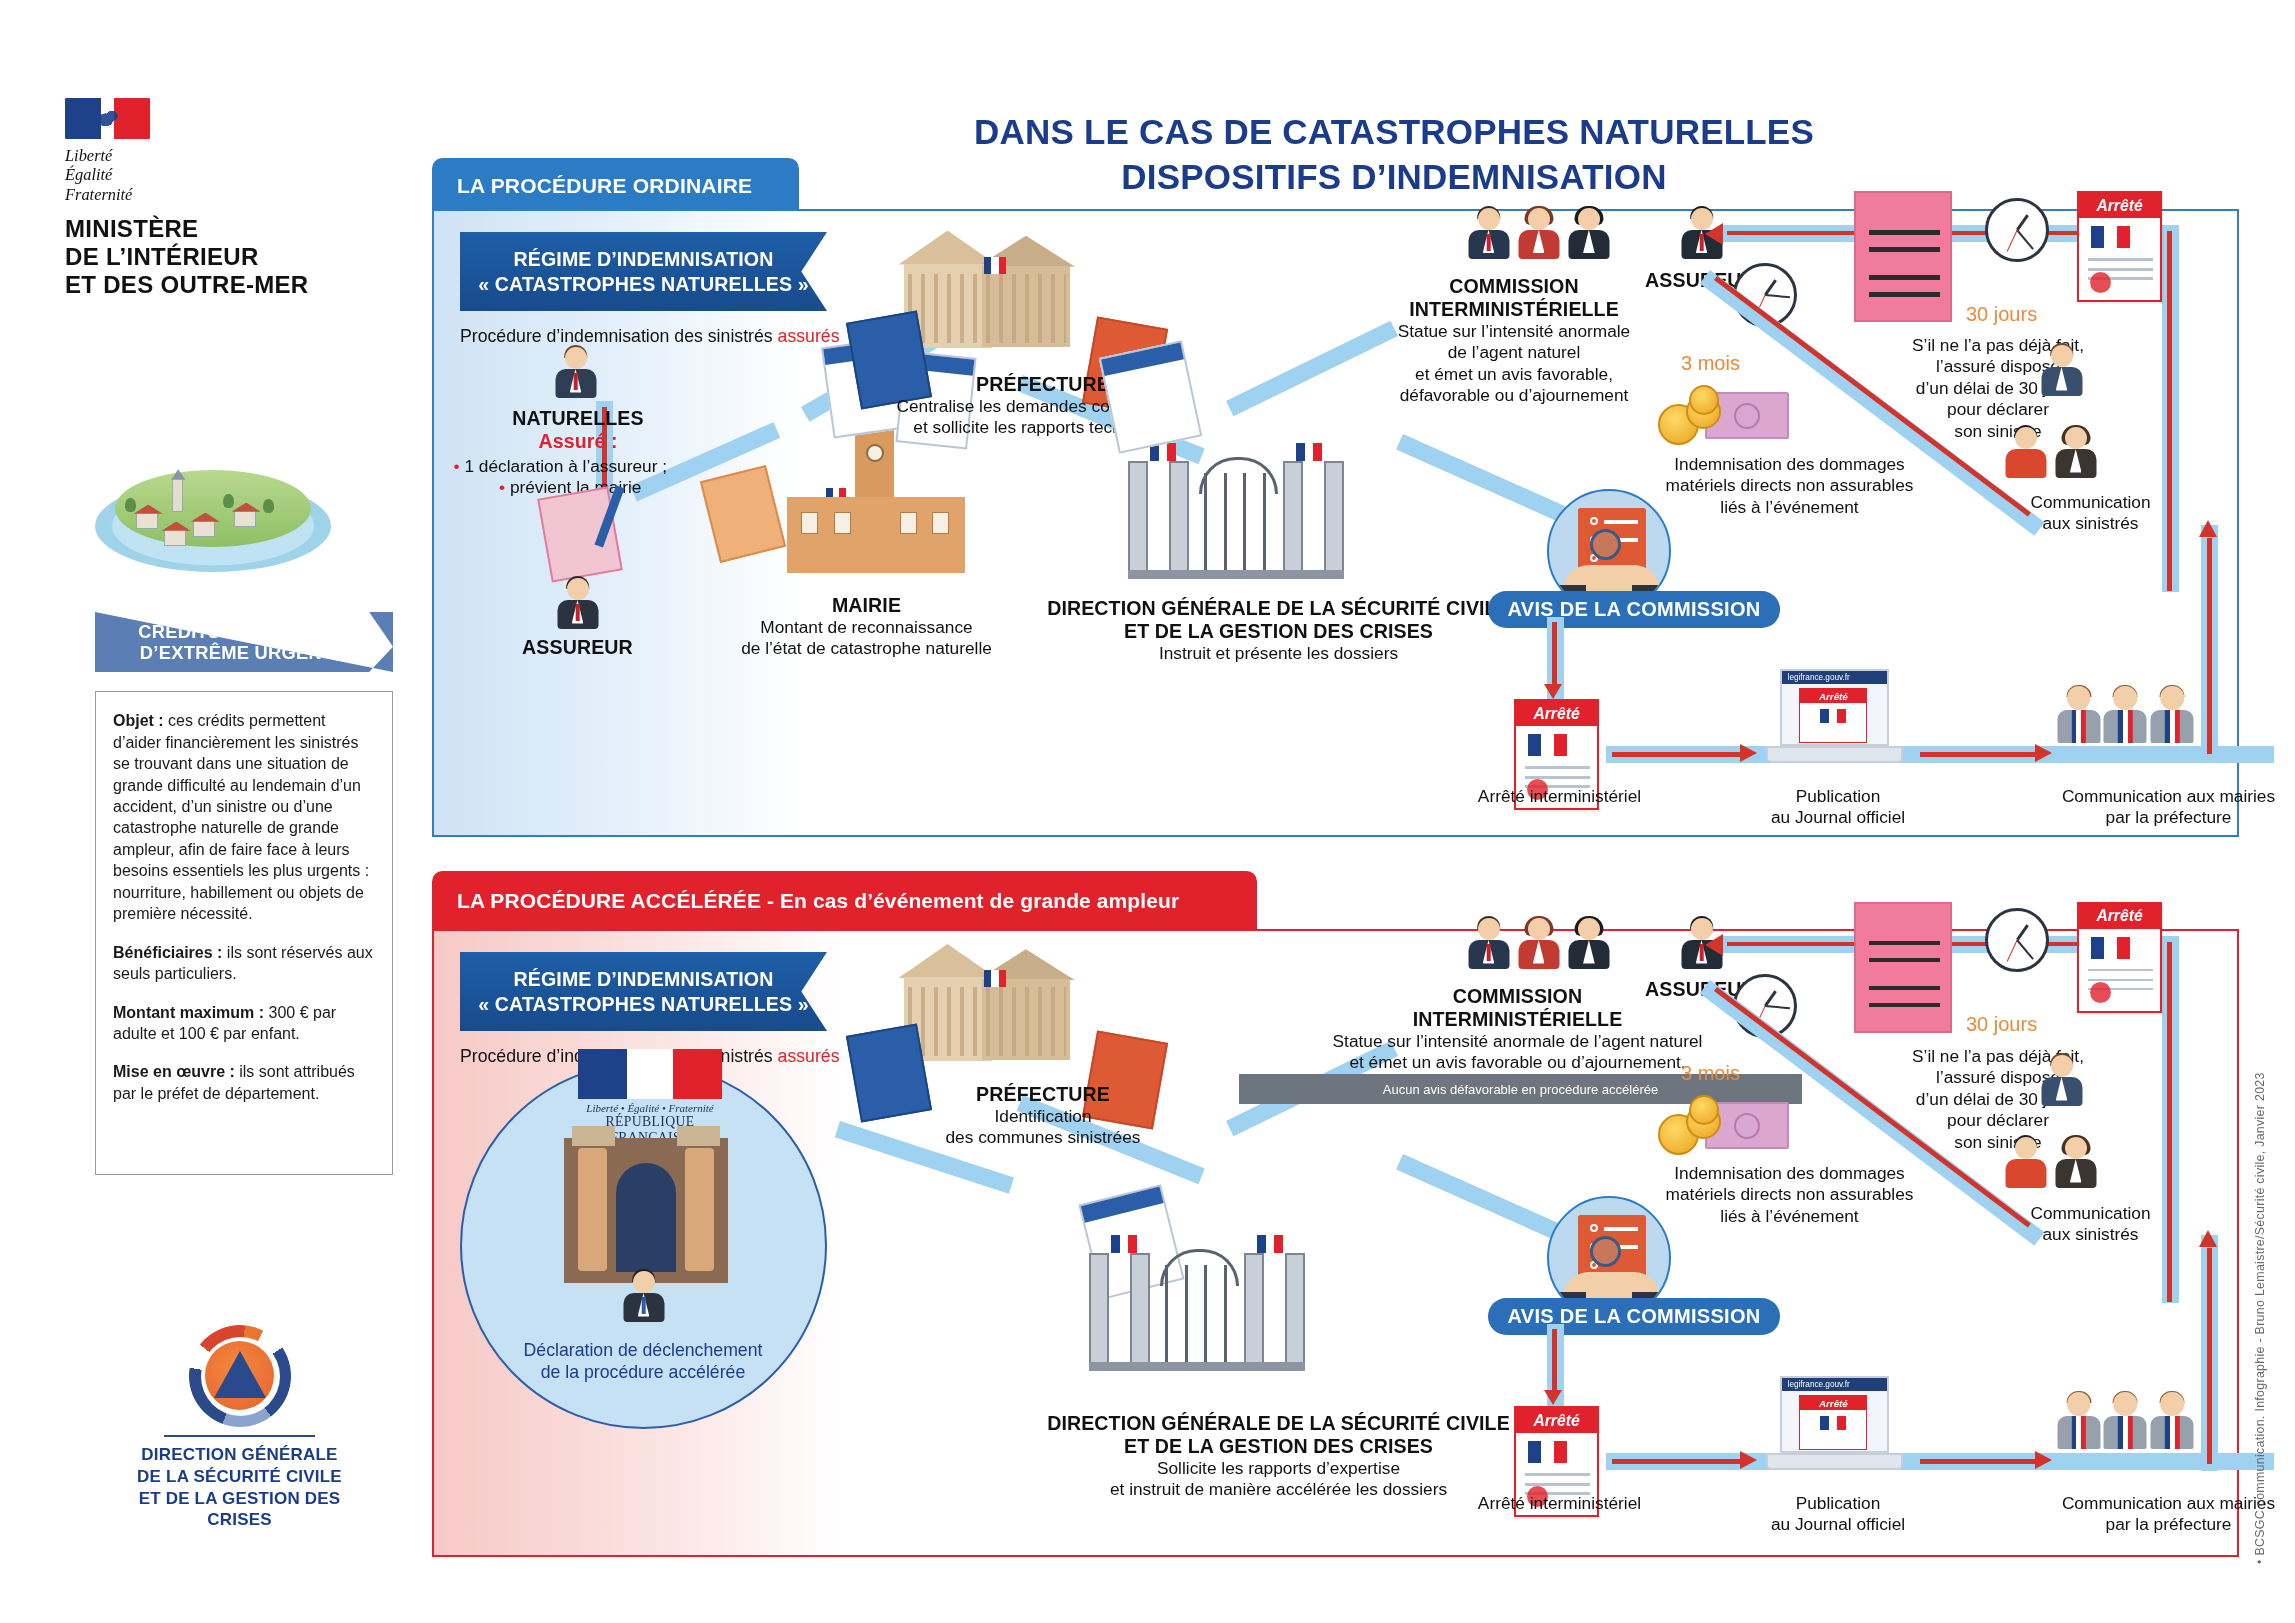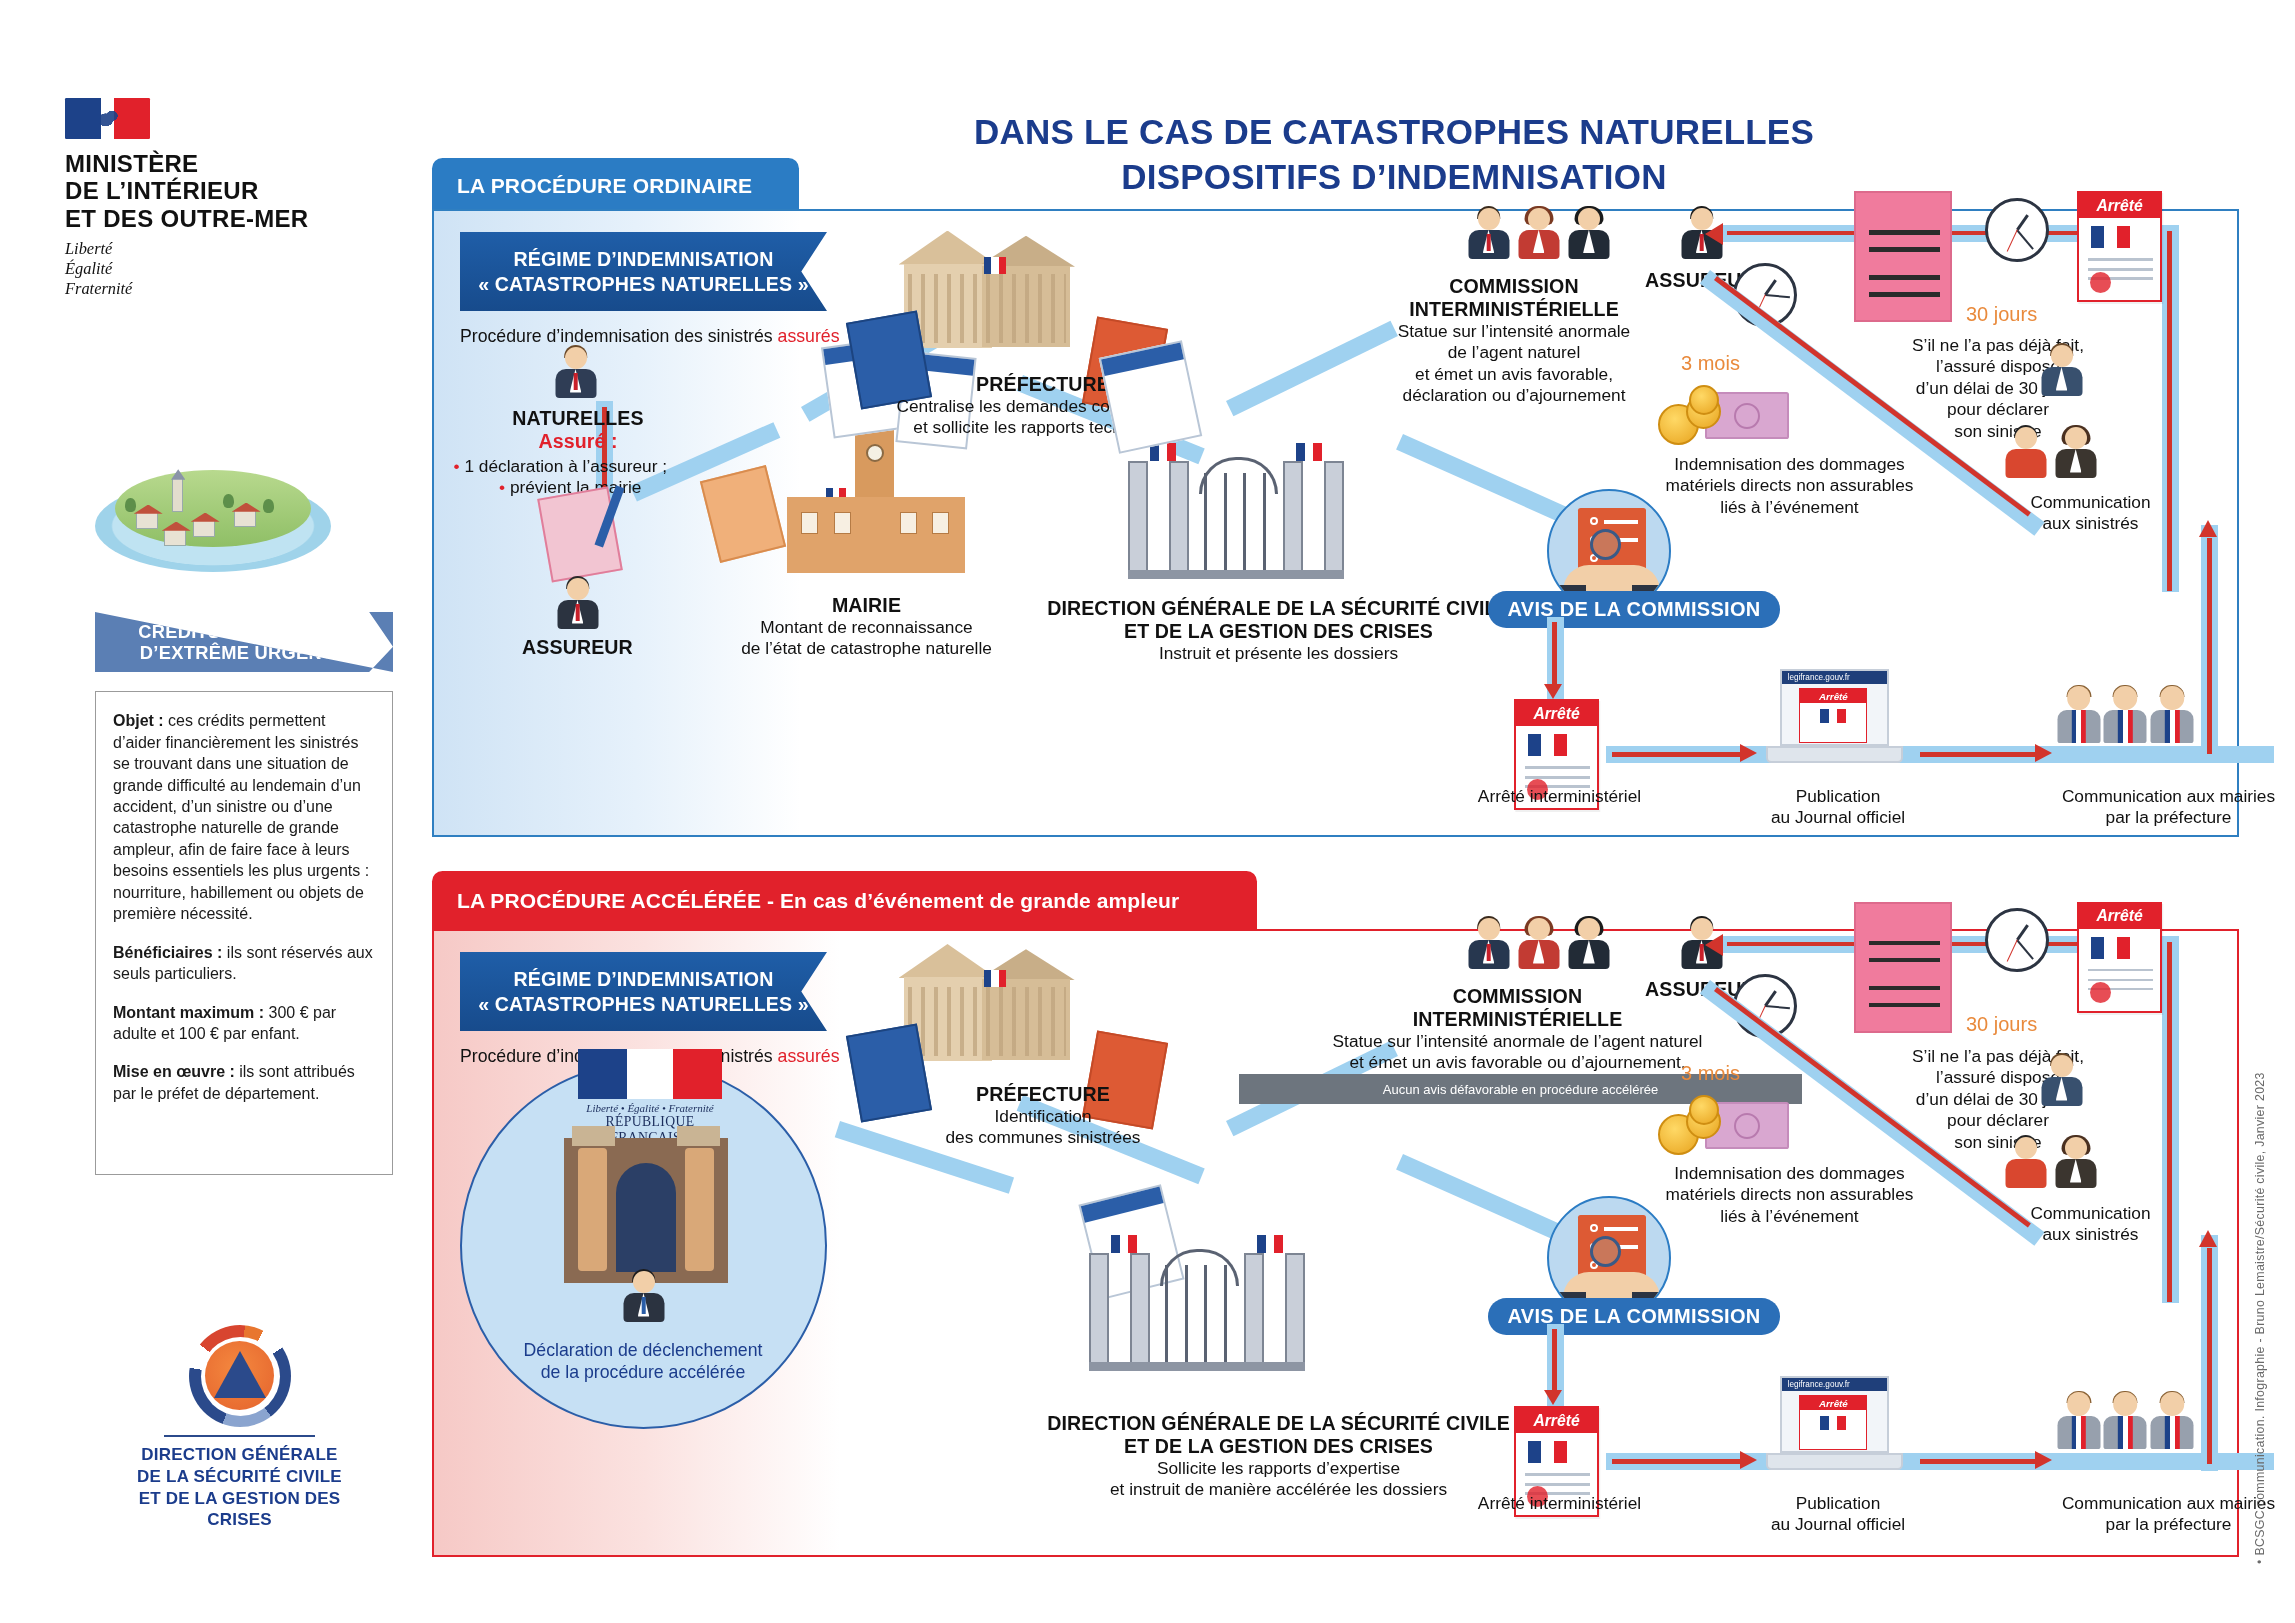--- a/index.html
+++ b/index.html
@@ -290,29 +290,29 @@
     font-size:12.4px; color:#6a6a6a; letter-spacing:0.3px; white-space:nowrap;
   }
 </style>
 </head>
 <body>
 
 <div id="page">
 
   <div id="left-col">
     <div class="marianne-flag"></div>
+    <div id="ministry-motto">
+      <div>Liberté</div>
+      <div>Égalité</div>
+      <div>Fraternité</div>
+    </div>
     <div id="ministry-name">
       <div>MINISTÈRE</div>
       <div>DE L’INTÉRIEUR</div>
       <div>ET DES OUTRE-MER</div>
-    </div>
-    <div id="ministry-motto">
-      <div>Liberté</div>
-      <div>Égalité</div>
-      <div>Fraternité</div>
     </div>
   </div>
 
   <div id="island">
     <div class="isl-water"></div>
     <div class="isl-land"></div>
     <div class="isl-tower" style="left:77px; top:26px;">
         <i></i>
       </div>
     <div class="isl-house" style="left:41px; top:60px;">
@@ -519,21 +519,21 @@
           <div class="body" style="background:#222b36;"></div>
           <div class="shirt"></div>
         </div>
     </div>
     <div class="abs ctr" style="left:864px; top:64px; width:432px;">
       <div class="flow-title">COMMISSION</div>
       <div class="flow-title">INTERMINISTÉRIELLE</div>
       <div class="flow-sub">Statue sur l’intensité anormale</div>
       <div class="flow-sub">de l’agent naturel</div>
       <div class="flow-sub">et émet un avis favorable,</div>
-      <div class="flow-sub">déclaration ou d’ajournement</div>
+      <div class="flow-sub">défavorable ou d’ajournement</div>
     </div>
 
     <div class="abs" style="left:1113px; top:278px;">
       <div class="commission-circle">
         <div class="cc-doc">
           <div class="o" style="top:9.2px;"></div>
             <div class="l" style="top:11.8px;"></div>
           <div class="o" style="top:27.5px;"></div>
             <div class="l" style="top:30px;"></div>
           <div class="o" style="top:46px;"></div>

